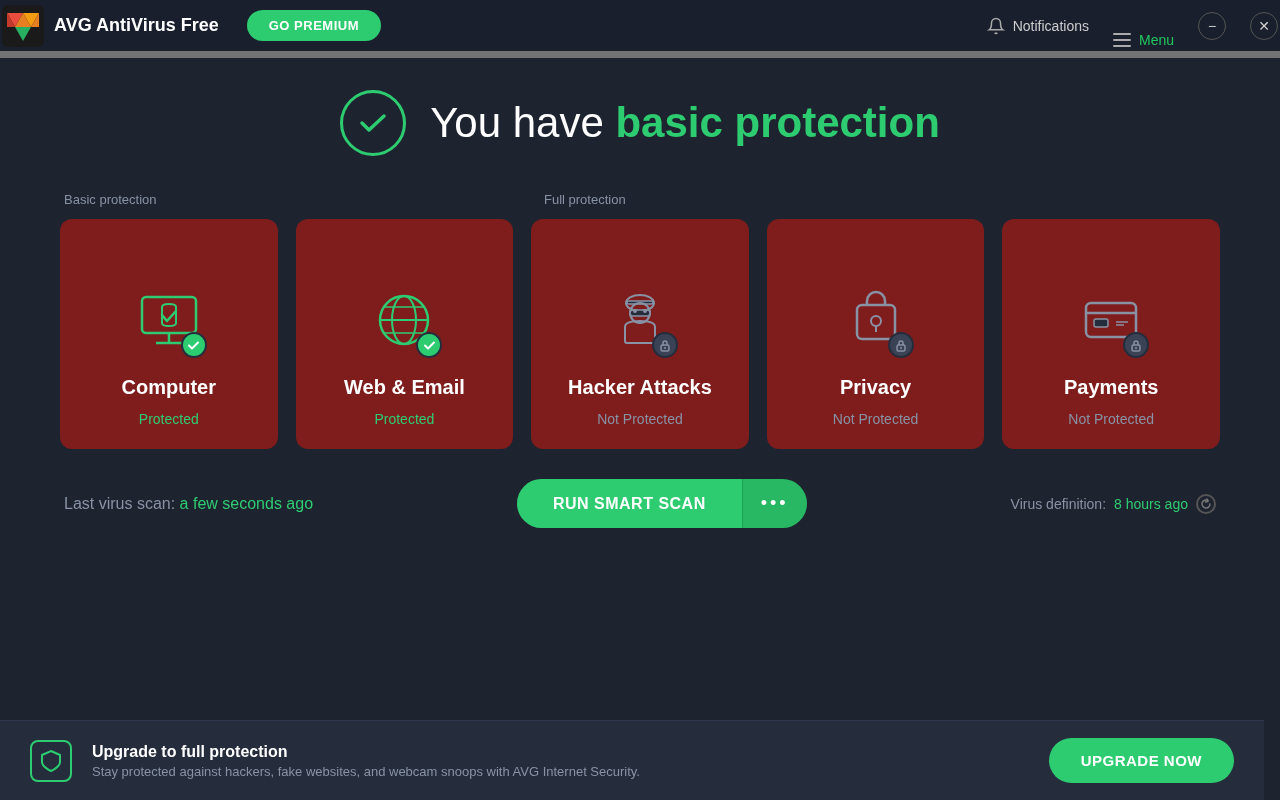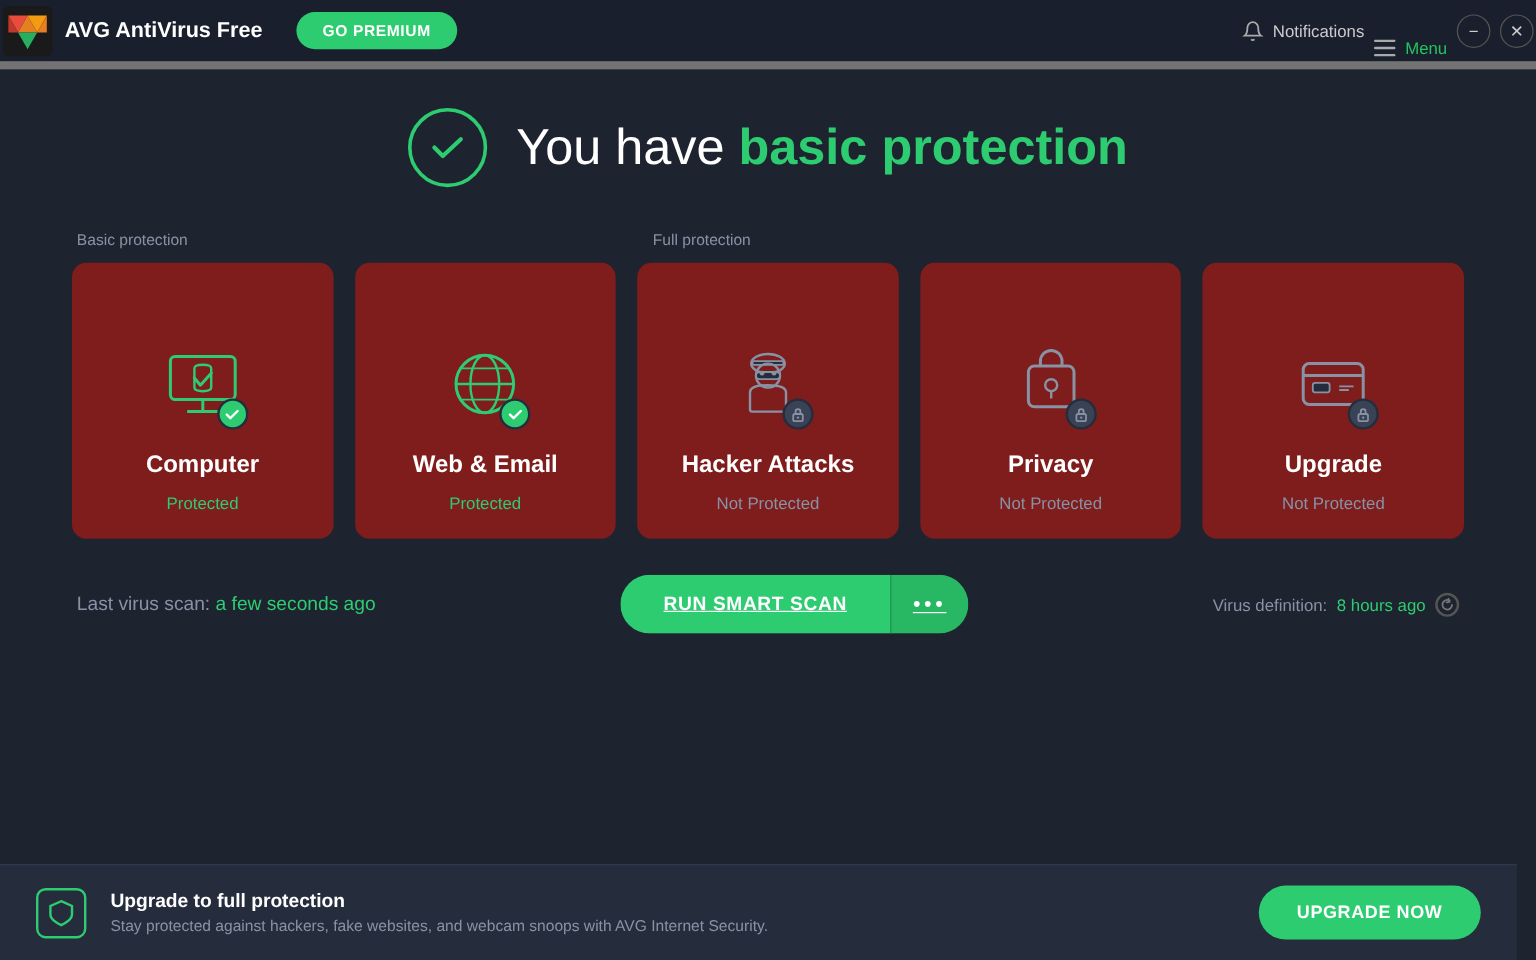--- a/index.html
+++ b/index.html
@@ -45,21 +45,21 @@
       padding: 8px 22px;
       font-size: 13px;
       font-weight: 700;
       cursor: pointer;
       margin-left: 18px;
       letter-spacing: 0.5px;
     }
     .titlebar-right {
       display: flex;
       align-items: center;
-      gap: 8px;
+      gap: 24px;
       justify-content: flex-end;
     }
     .notif-area {
       display: flex;
       align-items: center;
       gap: 8px;
       cursor: pointer;
       color: #ccc;
       font-size: 14px;
     }
@@ -230,21 +230,20 @@
       font-size: 16px;
       color: #8892a4;
     }
     .scan-info .time-ago {
       color: #2ecc71;
     }
     .scan-btn-group {
       display: flex;
       border-radius: 30px;
       overflow: hidden;
-      text-decoration: underline;
     }
     .scan-btn-main {
       background: #2ecc71;
       color: #fff;
       border: none;
       padding: 14px 36px;
       font-size: 16px;
       font-weight: 700;
       cursor: pointer;
       letter-spacing: 0.5px;
@@ -486,21 +485,21 @@
           <line x1="40" y1="40" x2="48" y2="40" stroke="#8892a4" stroke-width="1.5"></line>
         </svg>
         <div class="lock-badge">
           <svg width="12" height="13" viewBox="0 0 12 13">
             <rect x="2" y="6" width="8" height="6" rx="1.5" stroke="#8892a4" stroke-width="1.5" fill="none"></rect>
             <path d="M4 6 V4 A2 2 0 0 1 8 4 V6" stroke="#8892a4" stroke-width="1.5" fill="none"></path>
             <circle cx="6" cy="9" r="1" fill="#8892a4"></circle>
           </svg>
         </div>
       </div>
-      <div class="card-title">Upgrade</div>
+      <div class="card-title">Payments</div>
       <div class="card-status-not">Not Protected</div>
     </div>
 
   </div>
 
   <div class="bottom-bar">
     <div class="scan-info">
       <span>Last virus scan:</span>
       <span class="time-ago">a few seconds ago</span>
     </div>

